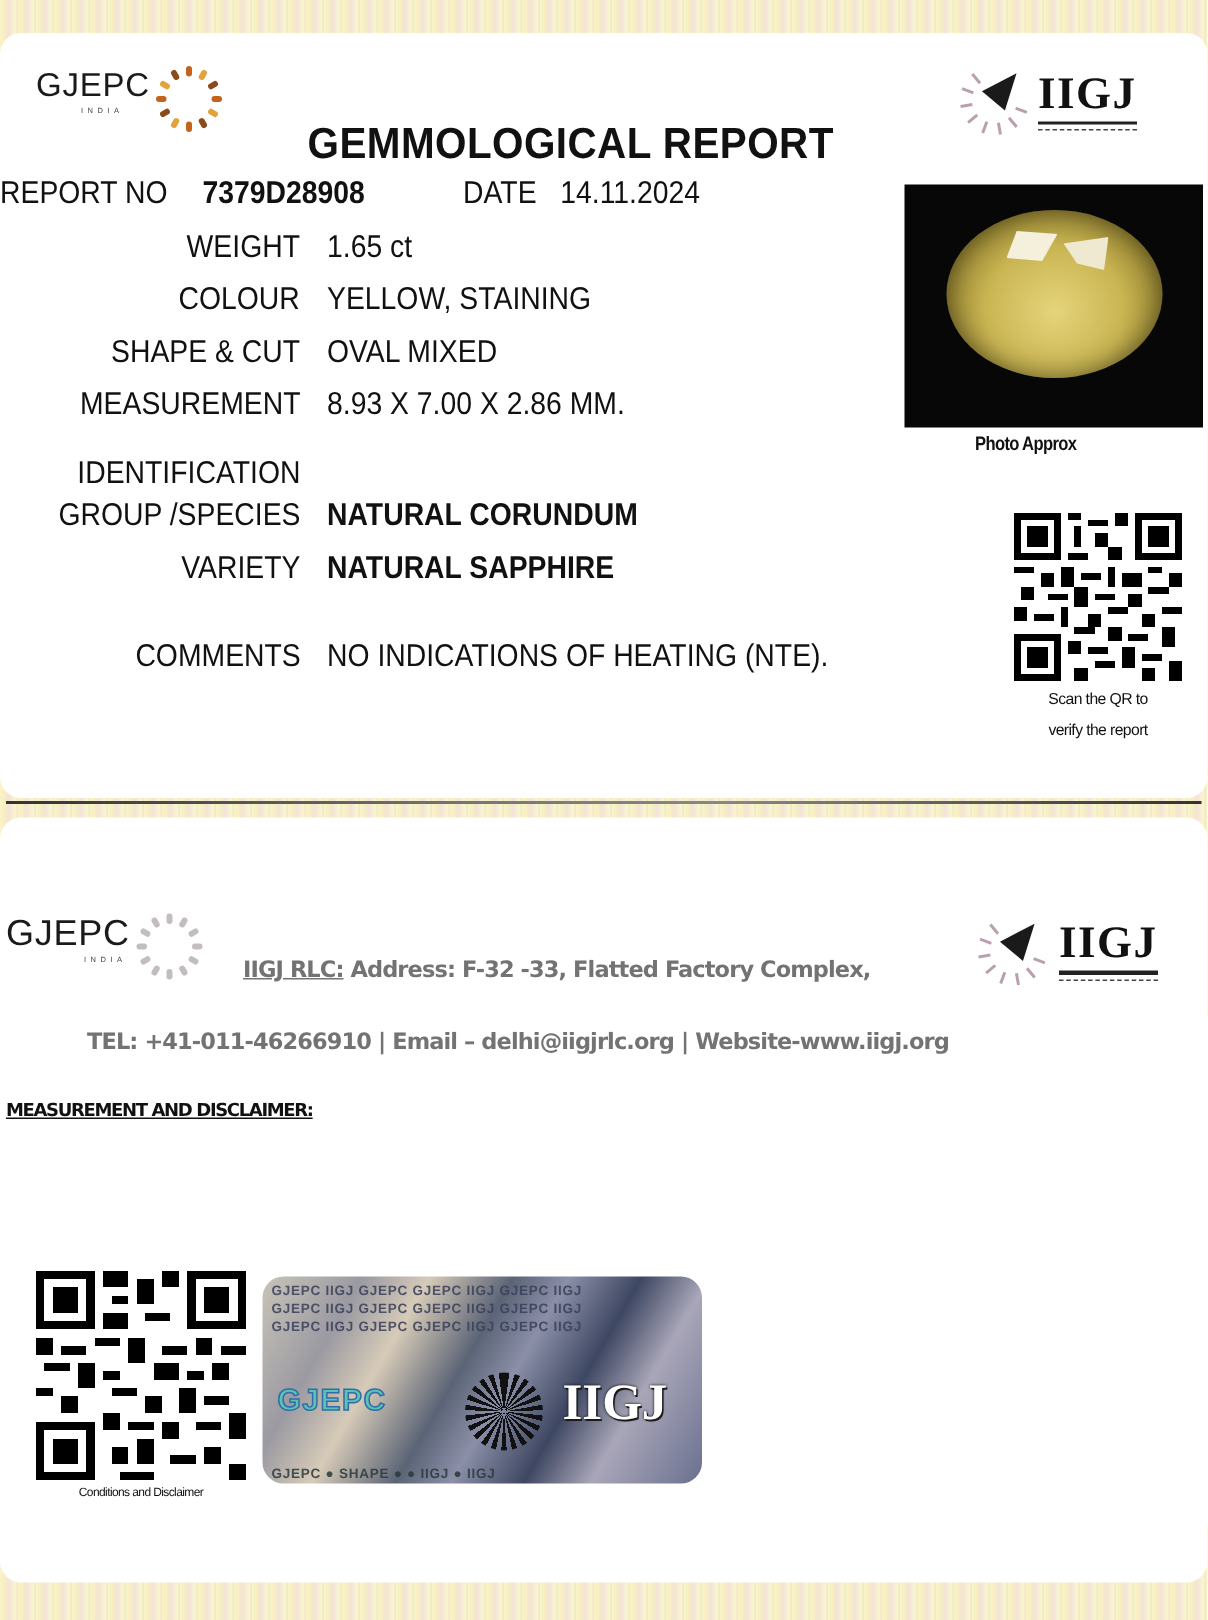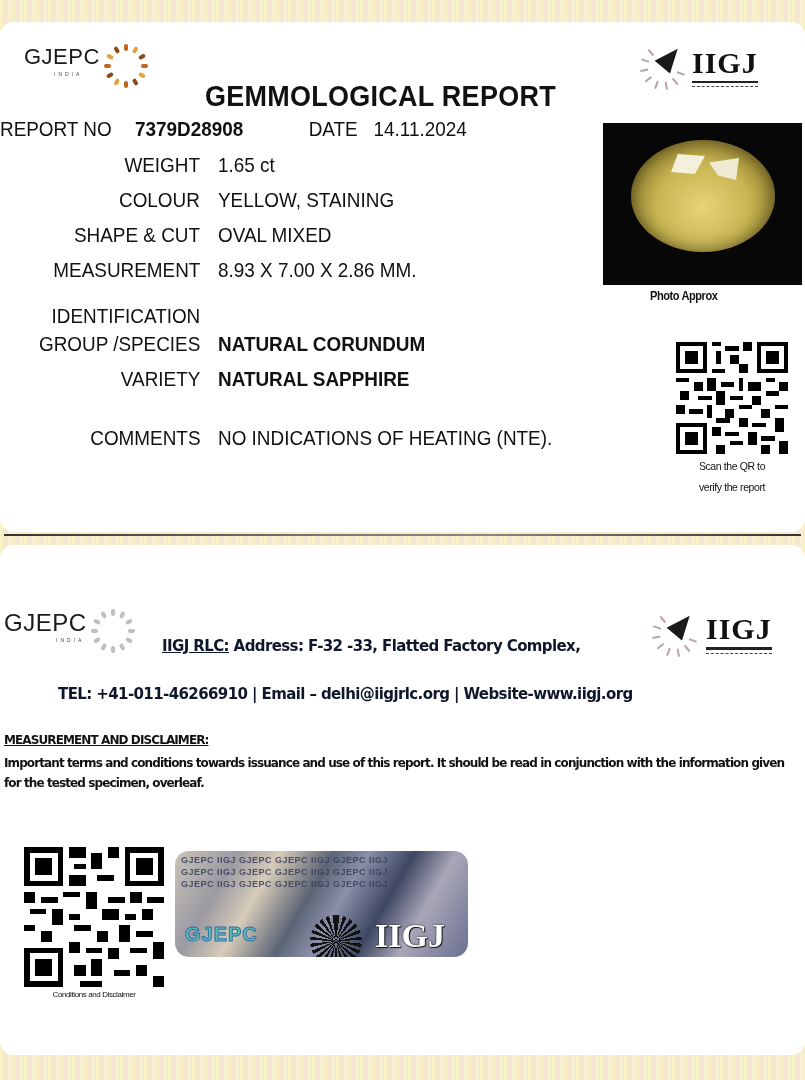--- a/index.html
+++ b/index.html
@@ -63,26 +63,26 @@
     content: ""; position: absolute; left: 78px; top: 18px; width: 30px; height: 22px;
     background: #efe9d2; clip-path: polygon(0 20%, 100% 0, 90% 100%, 30% 80%);
   }
   .photo-caption { position: absolute; left: 650px; top: 266px; font-size: 13px; font-weight: bold; transform: scaleX(0.85); transform-origin: left; letter-spacing: -0.5px; }
 
   .qr { position: absolute; background: #fff; }
   .qr svg { display: block; }
   .qr-caption { position: absolute; font-size: 10.5px; font-weight: normal; text-align: center; letter-spacing: -0.4px; line-height: 21px; }
 
   
-  .address-block { position: absolute; font-family: "DejaVu Sans", sans-serif; font-weight: bold; font-size: 15px; color: #0f172a; white-space: nowrap; letter-spacing: -0.6px; }
+  .address-block { position: absolute; font-family: "DejaVu Sans", sans-serif; font-weight: bold; font-size: 15px; color: #737373; white-space: nowrap; letter-spacing: -0.6px; }
   .addr-label { text-decoration: underline; }
   .cond-heading { position: absolute; left: 4px; top: 188px; font-family: "DejaVu Sans", sans-serif; font-weight: bold; font-size: 12px; text-decoration: underline; letter-spacing: -0.9px; }
   .cond-body { position: absolute; left: 4px; top: 208px; width: 790px; font-family: "DejaVu Sans", sans-serif; font-weight: bold; font-size: 12px; line-height: 20px; letter-spacing: -0.9px; }
   .hologram {
-    position: absolute; left: 175px; top: 306px; width: 293px; height: 106px; border-radius: 14px; overflow: hidden;
+    position: absolute; left: 175px; top: 306px; width: 293px; height: 138px; border-radius: 14px; overflow: hidden;
     background: linear-gradient(120deg, #c9c4b8 0%, #9b9aa2 18%, #d7cbb8 30%, #5b6476 45%, #8b8fa8 55%, #3e4762 68%, #a9a6b8 80%, #6a7090 100%);
   }
   .holo-row { position: absolute; font-size: 9px; font-weight: bold; color: #3a3f5a; letter-spacing: 0.5px; white-space: nowrap; opacity: 0.85; }
   .holo-serial { position: absolute; left: 52px; top: 46px; font-size: 26px; color: #2a2a2a; letter-spacing: 6px; font-family: "DejaVu Sans Mono", monospace; opacity: 0.8; }
   .holo-gjepc { position: absolute; left: 10px; top: 72px; font-size: 20px; font-weight: bold; color: #5fc0b4; -webkit-text-stroke: 1px #2f6ea8; letter-spacing: 1px; }
   .holo-iigj { position: absolute; left: 200px; top: 66px; font-family: "Liberation Serif", serif; font-weight: bold; font-size: 34px; color: #fff; text-shadow: 0 0 2px #000, 1px 1px 0 #222; }
   .holo-sun { position: absolute; left: 135px; top: 64px; width: 52px; height: 52px; border-radius: 50%;
     background: repeating-conic-gradient(#111 0deg 8deg, transparent 8deg 16deg); }
 </style>
 </head>
@@ -300,21 +300,20 @@
       <div class="iigj-line2"></div>
     </div>
   </div>
 
   <div class="address-block" style="left:162px; top:92px;">
     <span class="addr-label">IIGJ RLC:</span><span> Address: F-32 -33, Flatted Factory Complex,</span>
   </div>
   <div class="address-block" style="left:58px; top:140px;">TEL: +41-011-46266910 | Email – delhi@iigjrlc.org | Website-www.iigj.org</div>
 
   <div class="cond-heading">MEASUREMENT AND DISCLAIMER:</div>
-  <div class="cond-body">Important terms and conditions towards issuance and use of this report. It should be read in conjunction with the information given for the tested specimen, overleaf.</div>
 
   <div class="qr" style="left:24px; top:302px; width:140px; height:140px;">
     <svg width="140" height="140" viewBox="0 0 25 25" shape-rendering="crispEdges">
       <rect width="25" height="25" fill="#fff"></rect>
       <g fill="#000">
         <path d="M0 0h7v7h-7zM1 1v5h5v-5zM2 2h3v3h-3z" fill-rule="evenodd"></path>
         <path d="M18 0h7v7h-7zM19 1v5h5v-5zM20 2h3v3h-3z" fill-rule="evenodd"></path>
         <path d="M0 18h7v7h-7zM1 19v5h5v-5zM2 20h3v3h-3z" fill-rule="evenodd"></path>
         <rect x="8" y="0" width="3" height="2"></rect>
           <rect x="12" y="1" width="2" height="3"></rect>

